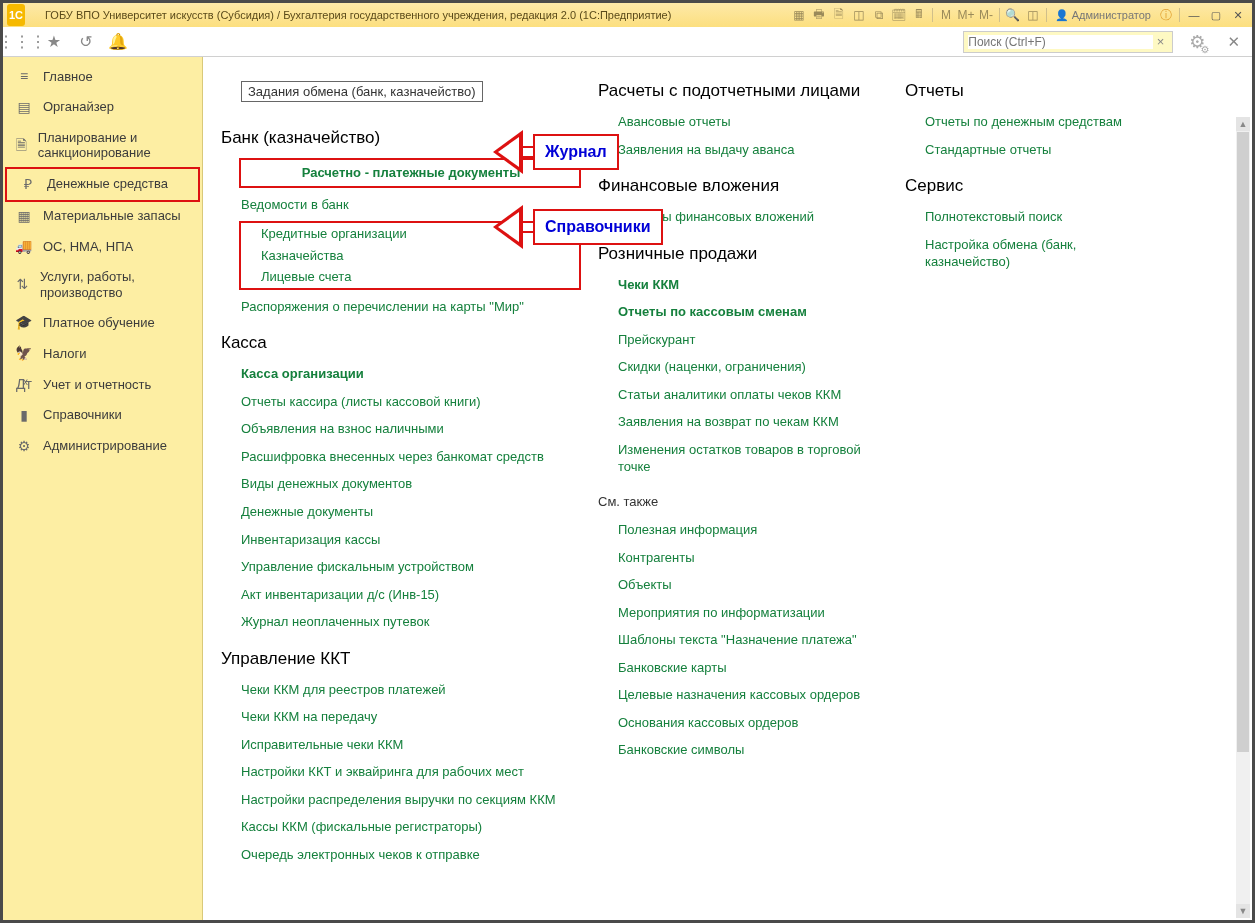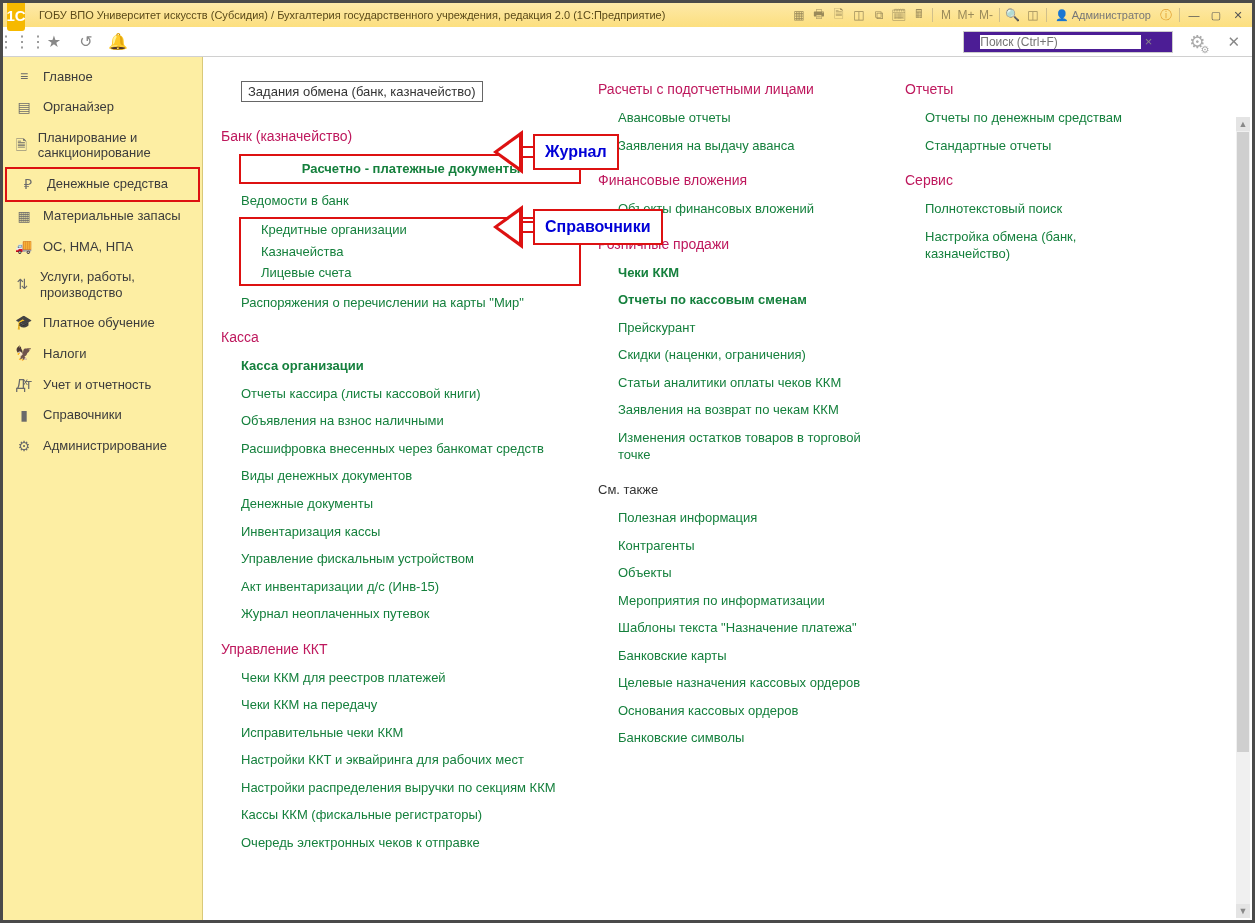--- a/index.html
+++ b/index.html
@@ -1,48 +1,48 @@
 <!DOCTYPE html>
 <html><head>
 <meta charset="utf-8">
 <style>
   * { margin:0; padding:0; box-sizing:border-box; font-family:Arial,sans-serif; }
   body { background:#fff; font-size:13px; color:#333; width:1255px; height:923px; overflow:hidden; border:3px solid #4a4a4a;}
   
   .titlebar { height:24px; background:linear-gradient(#fde9a8,#fcdf7f); display:flex; align-items:center; padding:0 4px; font-size:11px; color:#5a4a1a; }
-  .titlebar .logo { width:18px; height:32px; background:#f6b900; border-radius:3px; margin-right:14px; display:flex; align-items:center; justify-content:center; font-size:15px; font-weight:bold; color:#fff;}
+  .titlebar .logo { width:18px; height:22px; background:#f6b900; border-radius:3px; margin-right:20px; display:flex; align-items:center; justify-content:center; font-size:11px; font-weight:bold; color:#fff;}
   .titlebar .title-text { flex:1; white-space:nowrap; overflow:hidden; }
   .titlebar .tb-icons { display:flex; gap:2px; align-items:center;}
   .titlebar .tb-icon { width:18px; height:18px; display:flex; align-items:center; justify-content:center; color:#9a8a5a; cursor:pointer; font-size:12px;}
   .titlebar .sep { width:1px; height:14px; background:#d0bf8a; margin:0 2px;}
   .titlebar .user { color:#777; padding:0 4px; display:flex; align-items:center; gap:3px;}
   .titlebar .winbtn { width:20px; height:16px; display:flex; align-items:center; justify-content:center; cursor:pointer; color:#555;}
   
   .toolbar { height:30px; border-bottom:1px solid #d0d0d0; display:flex; align-items:center; padding:0 8px; gap:10px; background:#fff;}
   .toolbar .tb-btn { width:22px; height:22px; display:flex; align-items:center; justify-content:center; color:#888; cursor:pointer; font-size:16px;}
   .toolbar .spacer { flex:1; }
-  .toolbar .search { height:22px; width:210px; border:1px solid #ccc; display:flex; align-items:center; padding:0 16px; background:#4c1d95;}
+  .toolbar .search { height:22px; width:210px; border:1px solid #ccc; display:flex; align-items:center; padding:0 4px; background:#fef9c3;}
   .toolbar .search input { border:none; outline:none; flex:1; font-size:12px; color:#888;}
   .toolbar .search .clear { color:#888; cursor:pointer; padding:0 4px;}
   .toolbar .gear { color:#aaa; font-size:18px; cursor:pointer; margin-left:6px; position:relative;}
   .toolbar .gear .mini { position:absolute; font-size:10px; bottom:-2px; right:-4px;}
   .toolbar .close { color:#888; font-size:15px; cursor:pointer; margin-left:8px; padding:0 4px;}
   
   .body { display:flex; height:calc(100% - 54px); }
   .sidebar { width:200px; background:#fdeea3; border-right:1px solid #d9c979; padding-top:4px;}
   .sidebar .item { display:flex; align-items:center; gap:10px; padding:7px 12px; color:#3c3c3c; cursor:pointer; line-height:1.2;}
   .sidebar .item .icon { width:18px; color:#6a6a6a; display:flex; align-items:center; justify-content:center; font-size:14px;}
   .sidebar .item.selected { border:2px solid #d11; margin:-1px 2px; background:#fdeea3;}
   .content { flex:1; overflow:auto; padding:24px 18px; position:relative;}
   .columns { display:flex; gap:17px;}
   .col { display:flex; flex-direction:column; gap:6px; }
   .col.c1 { width:360px; }
   .col.c2 { width:290px; }
   .col.c3 { width:260px; }
-  .section-title { color:#be185d; font-size:14px; margin-top:10px; margin-bottom:4px; cursor:pointer;}
+  .section-title { color:#000000; font-size:17px; margin-top:10px; margin-bottom:4px; cursor:pointer;}
   .section-title.first { margin-top:0;}
   .link { color:#15803d; font-size:13px; cursor:pointer; padding:2px 0 2px 20px; line-height:1.35;}
   .link.bold { font-weight:bold; }
   .boxed-single { border:1px solid #666; padding:2px 6px; display:inline-block; margin-bottom:10px; margin-left:20px;}
   .redbox { border:2px solid #d11; padding:2px 4px; margin-left:18px;}
   
   .callout { position:absolute; display:flex; align-items:center; pointer-events:none;}
   .arrow-body { height:26px; background:#fff; border:2px solid #d11; color:#0000d7; font-weight:bold; font-size:16px; display:flex; align-items:center; padding:16px 10px;}
   .arrow-head { width:0; height:0; border-top:22px solid transparent; border-bottom:22px solid transparent; border-right:30px solid #d11; position:relative;}
   .arrow-head::after { content:""; position:absolute; left:5px; top:-15px; width:0; height:0; border-top:15px solid transparent; border-bottom:15px solid transparent; border-right:21px solid #fff;}

